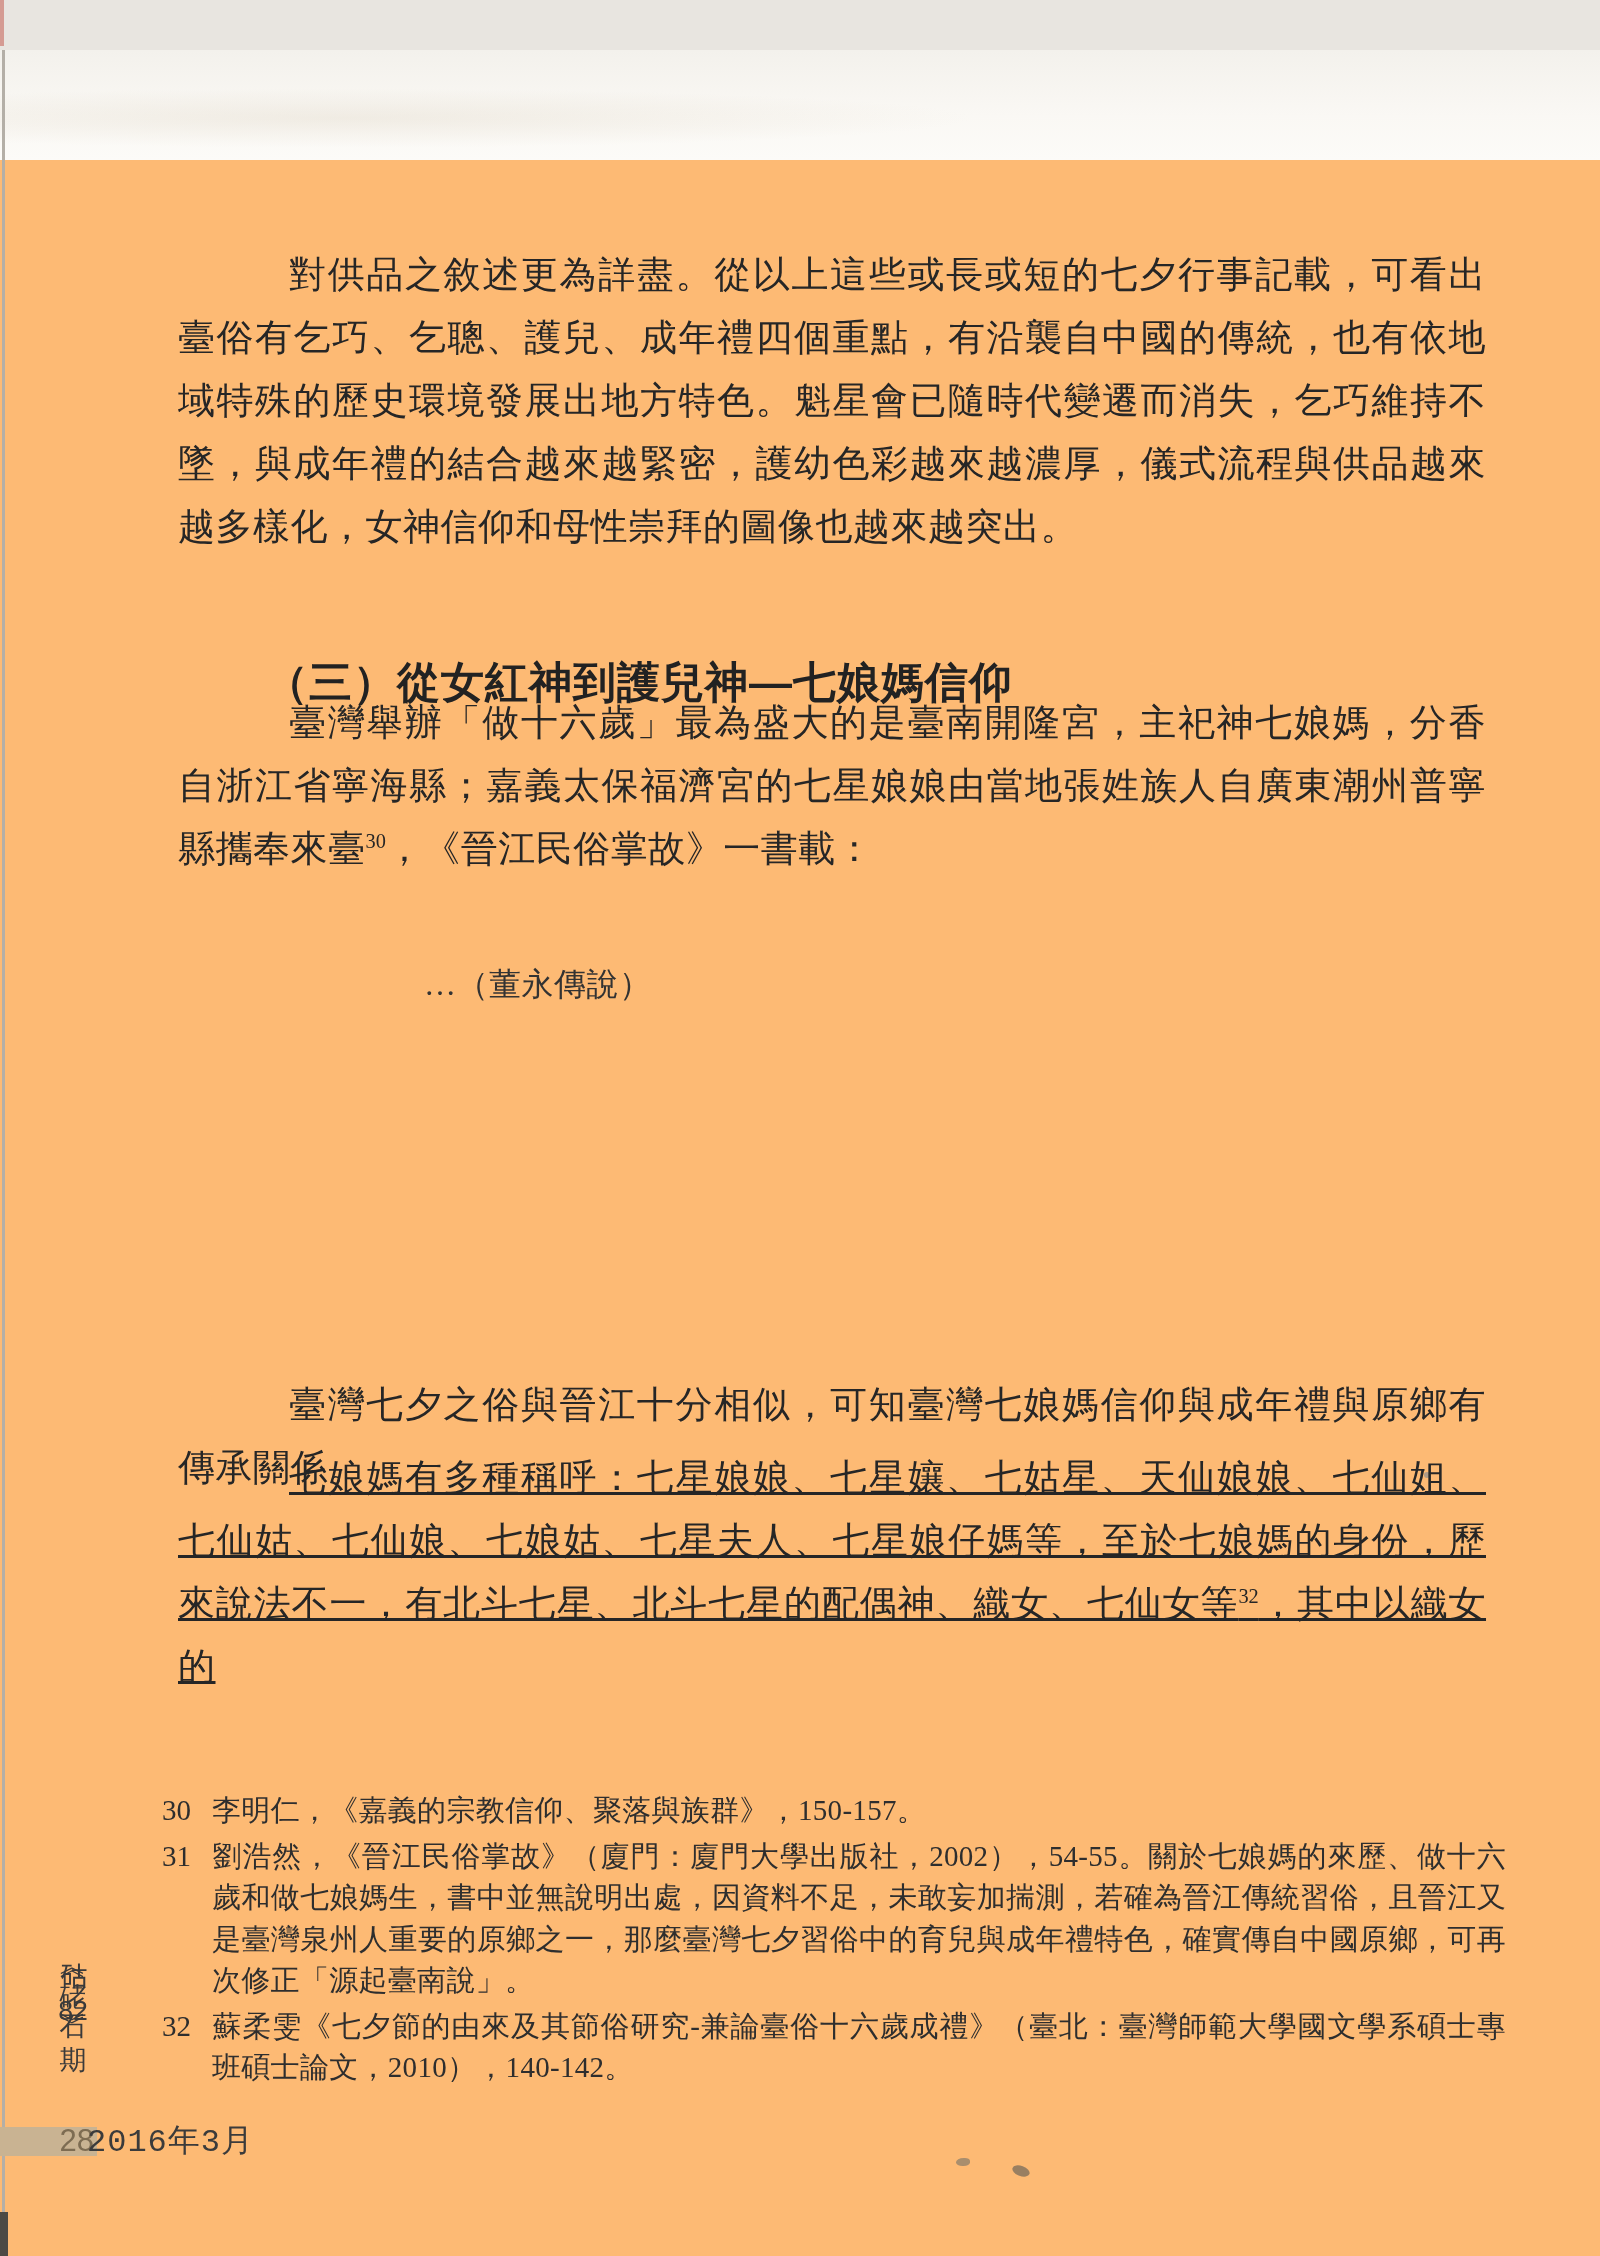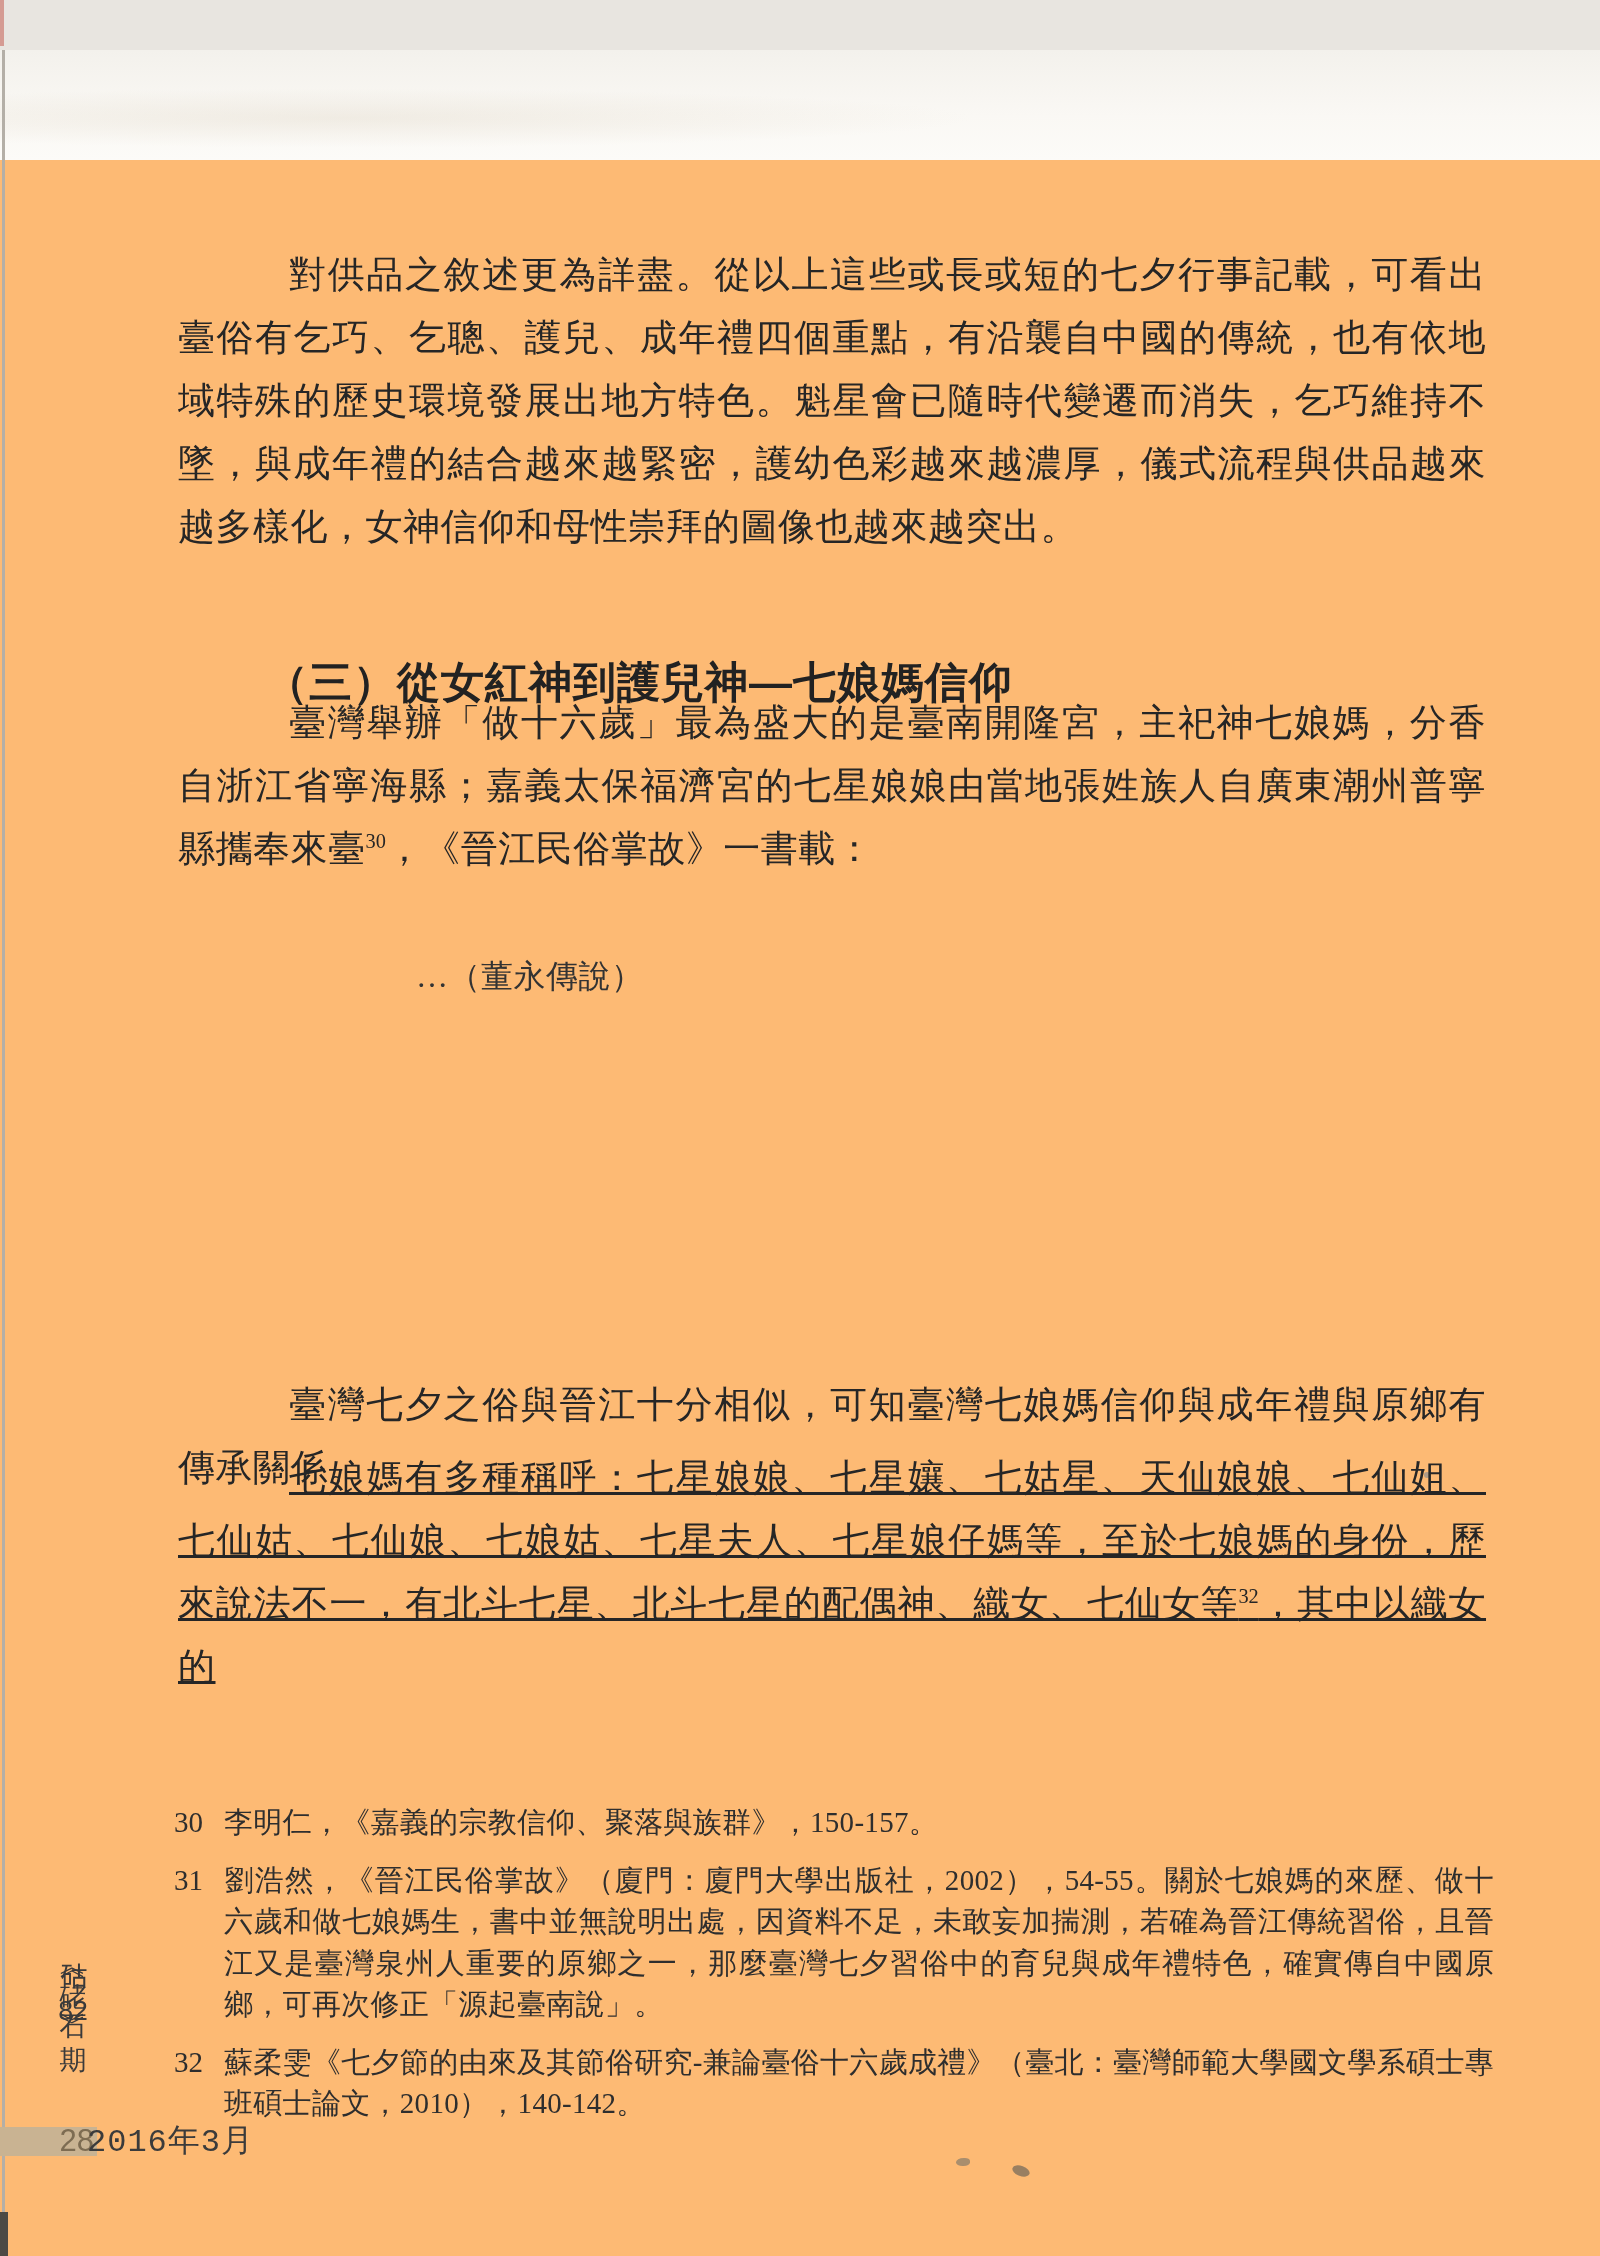--- a/index.html
+++ b/index.html
@@ -39,29 +39,29 @@
 
   .heading{
     position:absolute;left:250px;top:641px;margin:15px;
     font-family:"Liberation Sans","DejaVu Sans",sans-serif;
     font-size:43px;line-height:52px;font-weight:bold;color:#222;
     letter-spacing:1px;white-space:nowrap;
   }
   .heading .h-num{font-weight:600;}
 
   .quote{position:absolute;left:408px;top:938px;width:1002px;}
-  .quote p{margin:8px;font-size:32px;line-height:61px;color:#333;letter-spacing:.5px;}
+  .quote p{margin:16px;font-size:32px;line-height:61px;color:#333;letter-spacing:.5px;}
   .quote .q-intro{margin-bottom:0;}
   .quote .q-body{text-align:justify;}
 
   sup.fnref{font-size:.55em;line-height:0;vertical-align:super;letter-spacing:0;}
 
   .footnotes{position:absolute;left:158px;top:1786px;width:1352px;}
   .footnote{
-    margin:16px;font-size:29px;line-height:41.5px;color:#2e2e2e;
+    margin:4px;font-size:29px;line-height:41.5px;color:#2e2e2e;
     text-align:justify;letter-spacing:.3px;
     padding-left:50px;text-indent:-50px;
   }
   .footnote .fn-num{display:inline-block;width:50px;text-indent:0;letter-spacing:0;}
 
   
   .journal-title-vert{
     position:absolute;left:56px;top:1960px;height:170px;
     writing-mode:vertical-rl;text-orientation:mixed;
     font-family:"Liberation Sans","DejaVu Sans",sans-serif;

